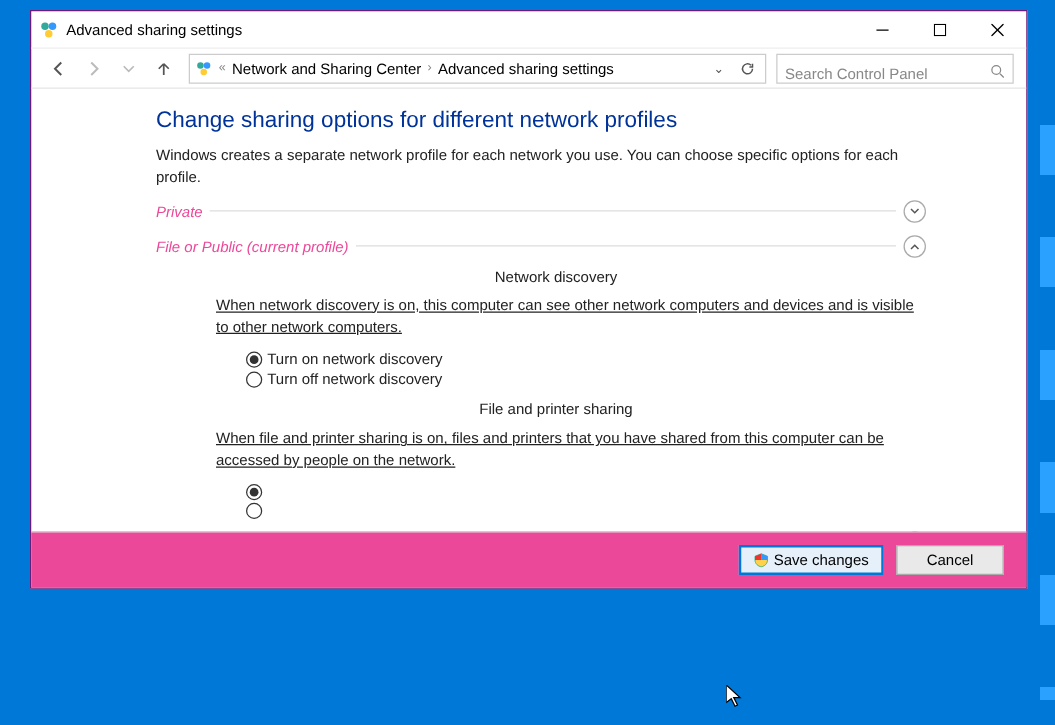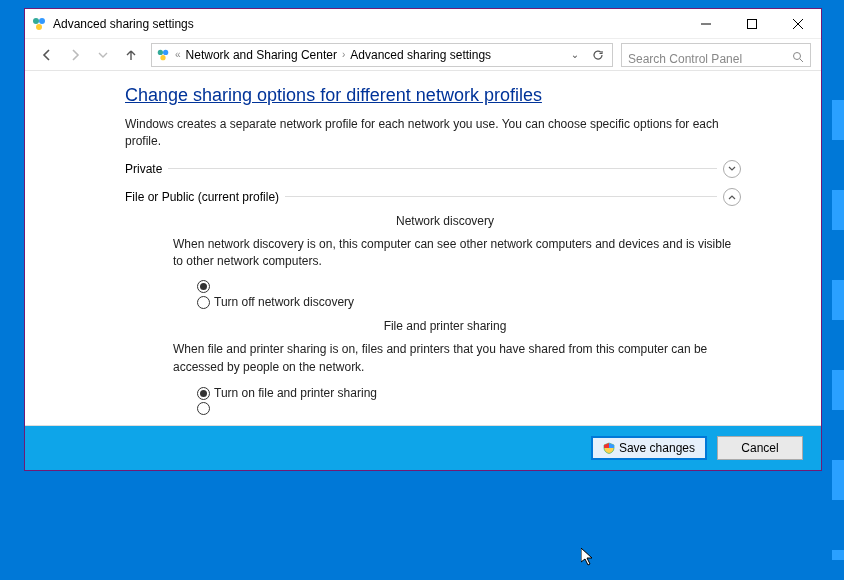--- a/index.html
+++ b/index.html
@@ -16,36 +16,36 @@
     .navbtn.disabled { color: #bbb; }
     .addrbar { flex: 1; height: 24px; border: 1px solid #ccc; display: flex; align-items: center; padding: 0 4px; margin: 0 4px; font-size: 12px; gap: 4px; }
     .addrbar .sep { color: #888; font-size:10px; margin: 0 1px;}
     .addrseg { color: #000; }
     .addrbar .icon-s { width:14px; height:14px; display:flex; align-items:center; justify-content:center;}
     .dropdown-sm { width: 18px; display:flex; justify-content:center; color:#555; font-size:10px; margin-left:auto;}
     .refresh-sm { width: 20px; display:flex; justify-content:center; color:#555; }
     .searchbox { width: 190px; height: 24px; border: 1px solid #ccc; display: flex; align-items: flex-end; padding: 0 6px; color: #888; font-size: 12px; }
     .searchbox .sph { flex: 1; }
     .content { flex: 1; overflow: auto; padding: 14px 80px 10px 100px; }
-    .pagetitle { color: #003399; font-size: 18px; font-weight: 400; margin-bottom: 10px; text-decoration: underline; }
+    .pagetitle { color: #003399; font-size: 18px; font-weight: 400; margin-bottom: 10px; }
     .pagedesc { font-size: 12px; color: #222; margin-bottom: 10px; line-height: 1.4; }
     .section { margin-bottom: 10px; }
-    .section-head { display: flex; align-items: center; font-size: 12px; color: #000000; }
+    .section-head { display: flex; align-items: center; font-size: 12px; color: #ec4899; font-style: italic; }
     .section-head .label { white-space: nowrap; }
     .section-head .line { flex: 1; height: 1px; background: #ddd; margin: 0 6px; }
     .chev-btn { width: 18px; height: 18px; border: 1px solid #aaa; border-radius: 50%; display: flex; align-items: center; justify-content: center; font-size: 9px; color: #555; }
     .subsection { margin: 8px 0 10px 24px; }
     .sub-head { display: flex; align-items: center; font-size: 12px; color: #222; margin-bottom: 8px; flex-direction: column;}
     .sub-head .line { flex: 1; height: 1px; background: #ddd; margin-left: 6px; }
-    .subdesc { font-size: 12px; color: #222; margin: 0 0 10px 24px; line-height: 1.45; }
+    .subdesc { font-size: 12px; color: #222; margin: 0 0 10px 24px; line-height: 1.45; text-decoration: underline; }
     .radios { margin-left: 48px; }
     .radio-row { display: flex; align-items: center; font-size: 12px; color: #222; margin-bottom: 2px; gap: 4px;}
     .radio { width: 13px; height: 13px; border: 1px solid #333; border-radius: 50%; display: inline-flex; align-items: center; justify-content: center; }
     .radio.checked::after { content: ""; width: 7px; height: 7px; background: #333; border-radius: 50%; }
-    .footer { border-top: 1px solid #ddd; background: #0ea5e9; padding: 10px 18px; display: flex; justify-content: flex-end; gap: 10px; }
+    .footer { border-top: 1px solid #ddd; background: #ec4899; padding: 10px 18px; display: flex; justify-content: flex-end; gap: 10px; }
     .btn { min-width: 86px; height: 24px; border: 1px solid #aaa; background: #e9e9e9; font-size: 12px; display: inline-flex; align-items: center; justify-content: center; padding: 0 10px; gap:4px;}
     .btn.primary { border: 2px solid #0078d7; background:#e6f0fb; }
     .shield { width: 12px; height: 12px; }
     .cursor { position:absolute; left:581px; top:548px; pointer-events:none;}
     .desk-accent { position:absolute; right:0; top:100px; width:12px; height:460px; background:repeating-linear-gradient(to bottom,#2aa0ff 0 40px, #0078d7 40px 90px);}
   </style>
 </head>
 <body>
 
 <div class="desk-accent"></div>
@@ -158,38 +158,38 @@
 
       <div class="subsection">
         <div class="sub-head">
             <span>Network discovery</span>
             <span class="line"></span>
           </div>
         <div class="subdesc">When network discovery is on, this computer can see other network computers and devices and is visible to other network computers.</div>
         <div class="radios">
           <div class="radio-row">
               <span class="radio checked"></span>
+              <span>Turn on network discovery</span>
             </div>
           <div class="radio-row">
               <span class="radio"></span>
               <span>Turn off network discovery</span>
             </div>
         </div>
       </div>
 
       <div class="subsection">
         <div class="sub-head">
             <span>File and printer sharing</span>
             <span class="line"></span>
           </div>
         <div class="subdesc">When file and printer sharing is on, files and printers that you have shared from this computer can be accessed by people on the network.</div>
         <div class="radios">
           <div class="radio-row">
               <span class="radio checked"></span>
-              <span>Turn on file and printer sharing</span>
             </div>
           <div class="radio-row">
               <span class="radio"></span>
             </div>
         </div>
       </div>
     </div>
 
     <div class="section">
       <div class="section-head">

